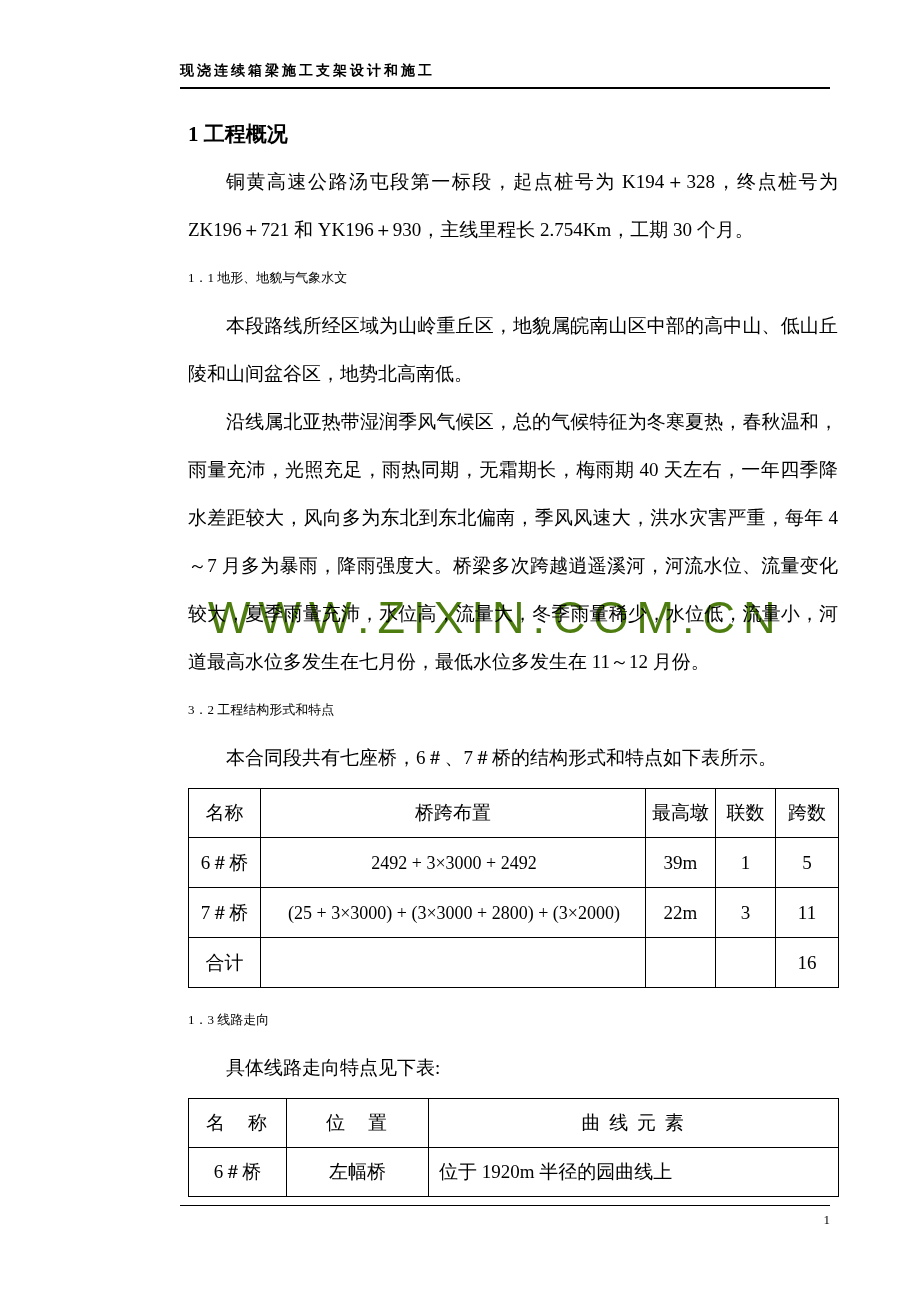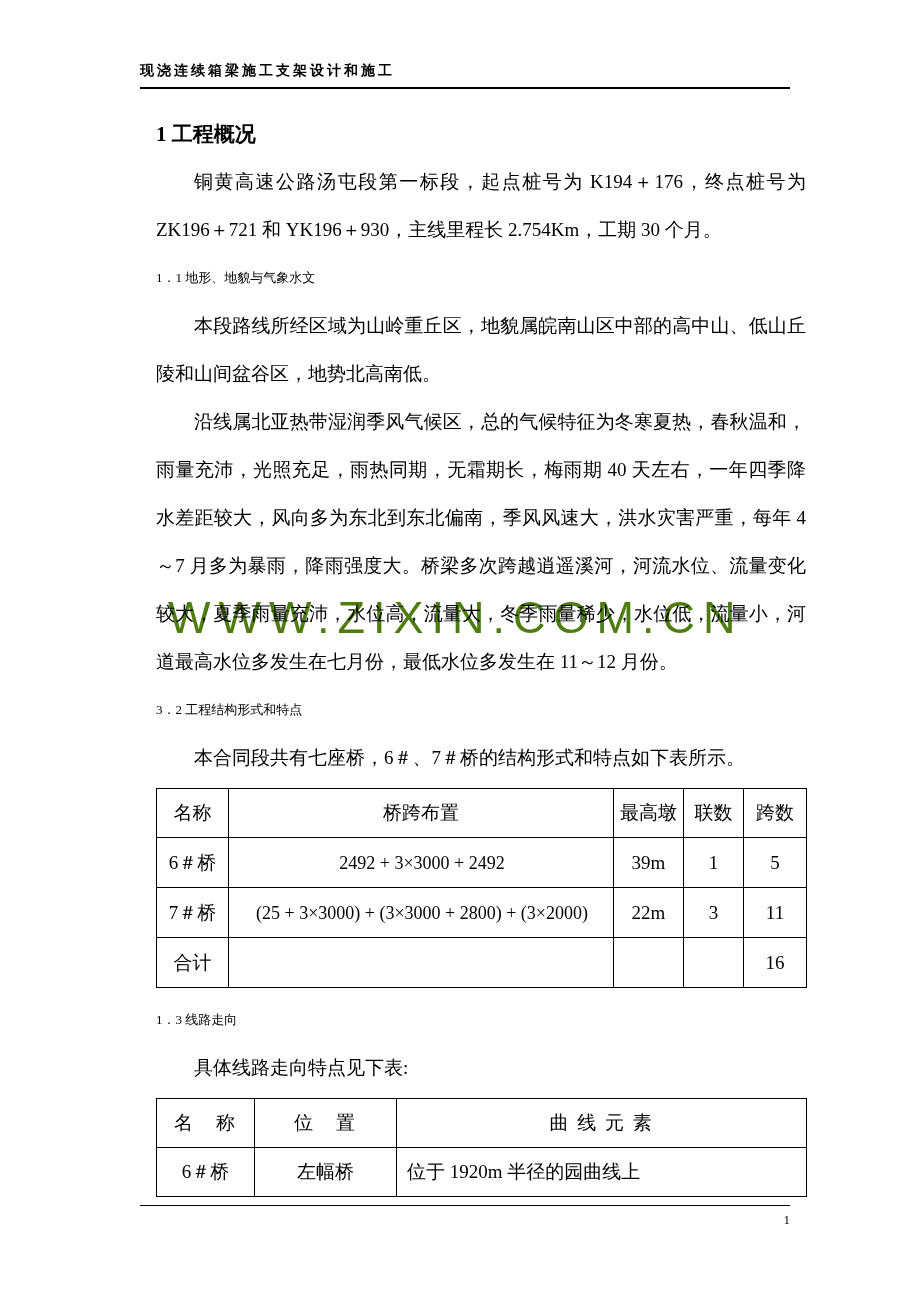--- a/index.html
+++ b/index.html
@@ -4,21 +4,21 @@
 <style>
   * { margin:0; padding:0; box-sizing:border-box; }
   html,body { width:920px; height:1302px; }
   body {
     background:#ffffff;
     color:#000;
     font-family:"Liberation Serif","DejaVu Serif",serif;
     position:relative;
     overflow:hidden;
   }
-  .page { position:absolute; inset:0; }
+  .page { position:absolute; inset:0;margin-left:40px; }
 
   .page-header {
     position:absolute;
     top:62px; left:140px; width:650px;
     font-size:14px;
     font-weight:bold;
     letter-spacing:3px;
     padding-bottom:7px;
     border-bottom:2px solid #000;
   }
@@ -29,21 +29,21 @@
     font-size:45px;
     letter-spacing:8px;
     color:#4d7c0f;
     font-family:"Liberation Sans","DejaVu Sans",sans-serif;
     z-index:0;
     pointer-events:none;
   }
 
   .content {
     position:absolute;
-    top:110px; left:156px; width:650px;
+    top:110px; left:148px; width:650px;
     font-size:19px;
     line-height:48px;
     z-index:1;
     text-align:justify;
   }
   .doc-title {
     font-size:21px;
     font-weight:bold;
     line-height:48px;
   }
@@ -108,21 +108,21 @@
 <div class="page">
 
   <div class="page-header">现浇连续箱梁施工支架设计和施工</div>
 
   <div class="watermark">WWW.ZIXIN.COM.CN</div>
 
   <div class="content">
 
     <div class="doc-title">1 工程概况</div>
 
-    <p class="body">铜黄高速公路汤屯段第一标段，起点桩号为 K194＋176，终点桩号为 ZK196＋721 和 YK196＋930，主线里程长 2.754Km，工期 30 个月。</p>
+    <p class="body">铜黄高速公路汤屯段第一标段，起点桩号为 K194＋328，终点桩号为 ZK196＋721 和 YK196＋930，主线里程长 2.754Km，工期 30 个月。</p>
 
     <div class="section-heading">1．1 地形、地貌与气象水文</div>
 
     <p class="body">本段路线所经区域为山岭重丘区，地貌属皖南山区中部的高中山、低山丘陵和山间盆谷区，地势北高南低。</p>
 
     <p class="body">沿线属北亚热带湿润季风气候区，总的气候特征为冬寒夏热，春秋温和，雨量充沛，光照充足，雨热同期，无霜期长，梅雨期 40 天左右，一年四季降水差距较大，风向多为东北到东北偏南，季风风速大，洪水灾害严重，每年 4～7 月多为暴雨，降雨强度大。桥梁多次跨越逍遥溪河，河流水位、流量变化较大，夏季雨量充沛，水位高，流量大，冬季雨量稀少，水位低，流量小，河道最高水位多发生在七月份，最低水位多发生在 11～12 月份。</p>
 
     <div class="section-heading">3．2 工程结构形式和特点</div>
 
     <p class="body">本合同段共有七座桥，6＃、7＃桥的结构形式和特点如下表所示。</p>

